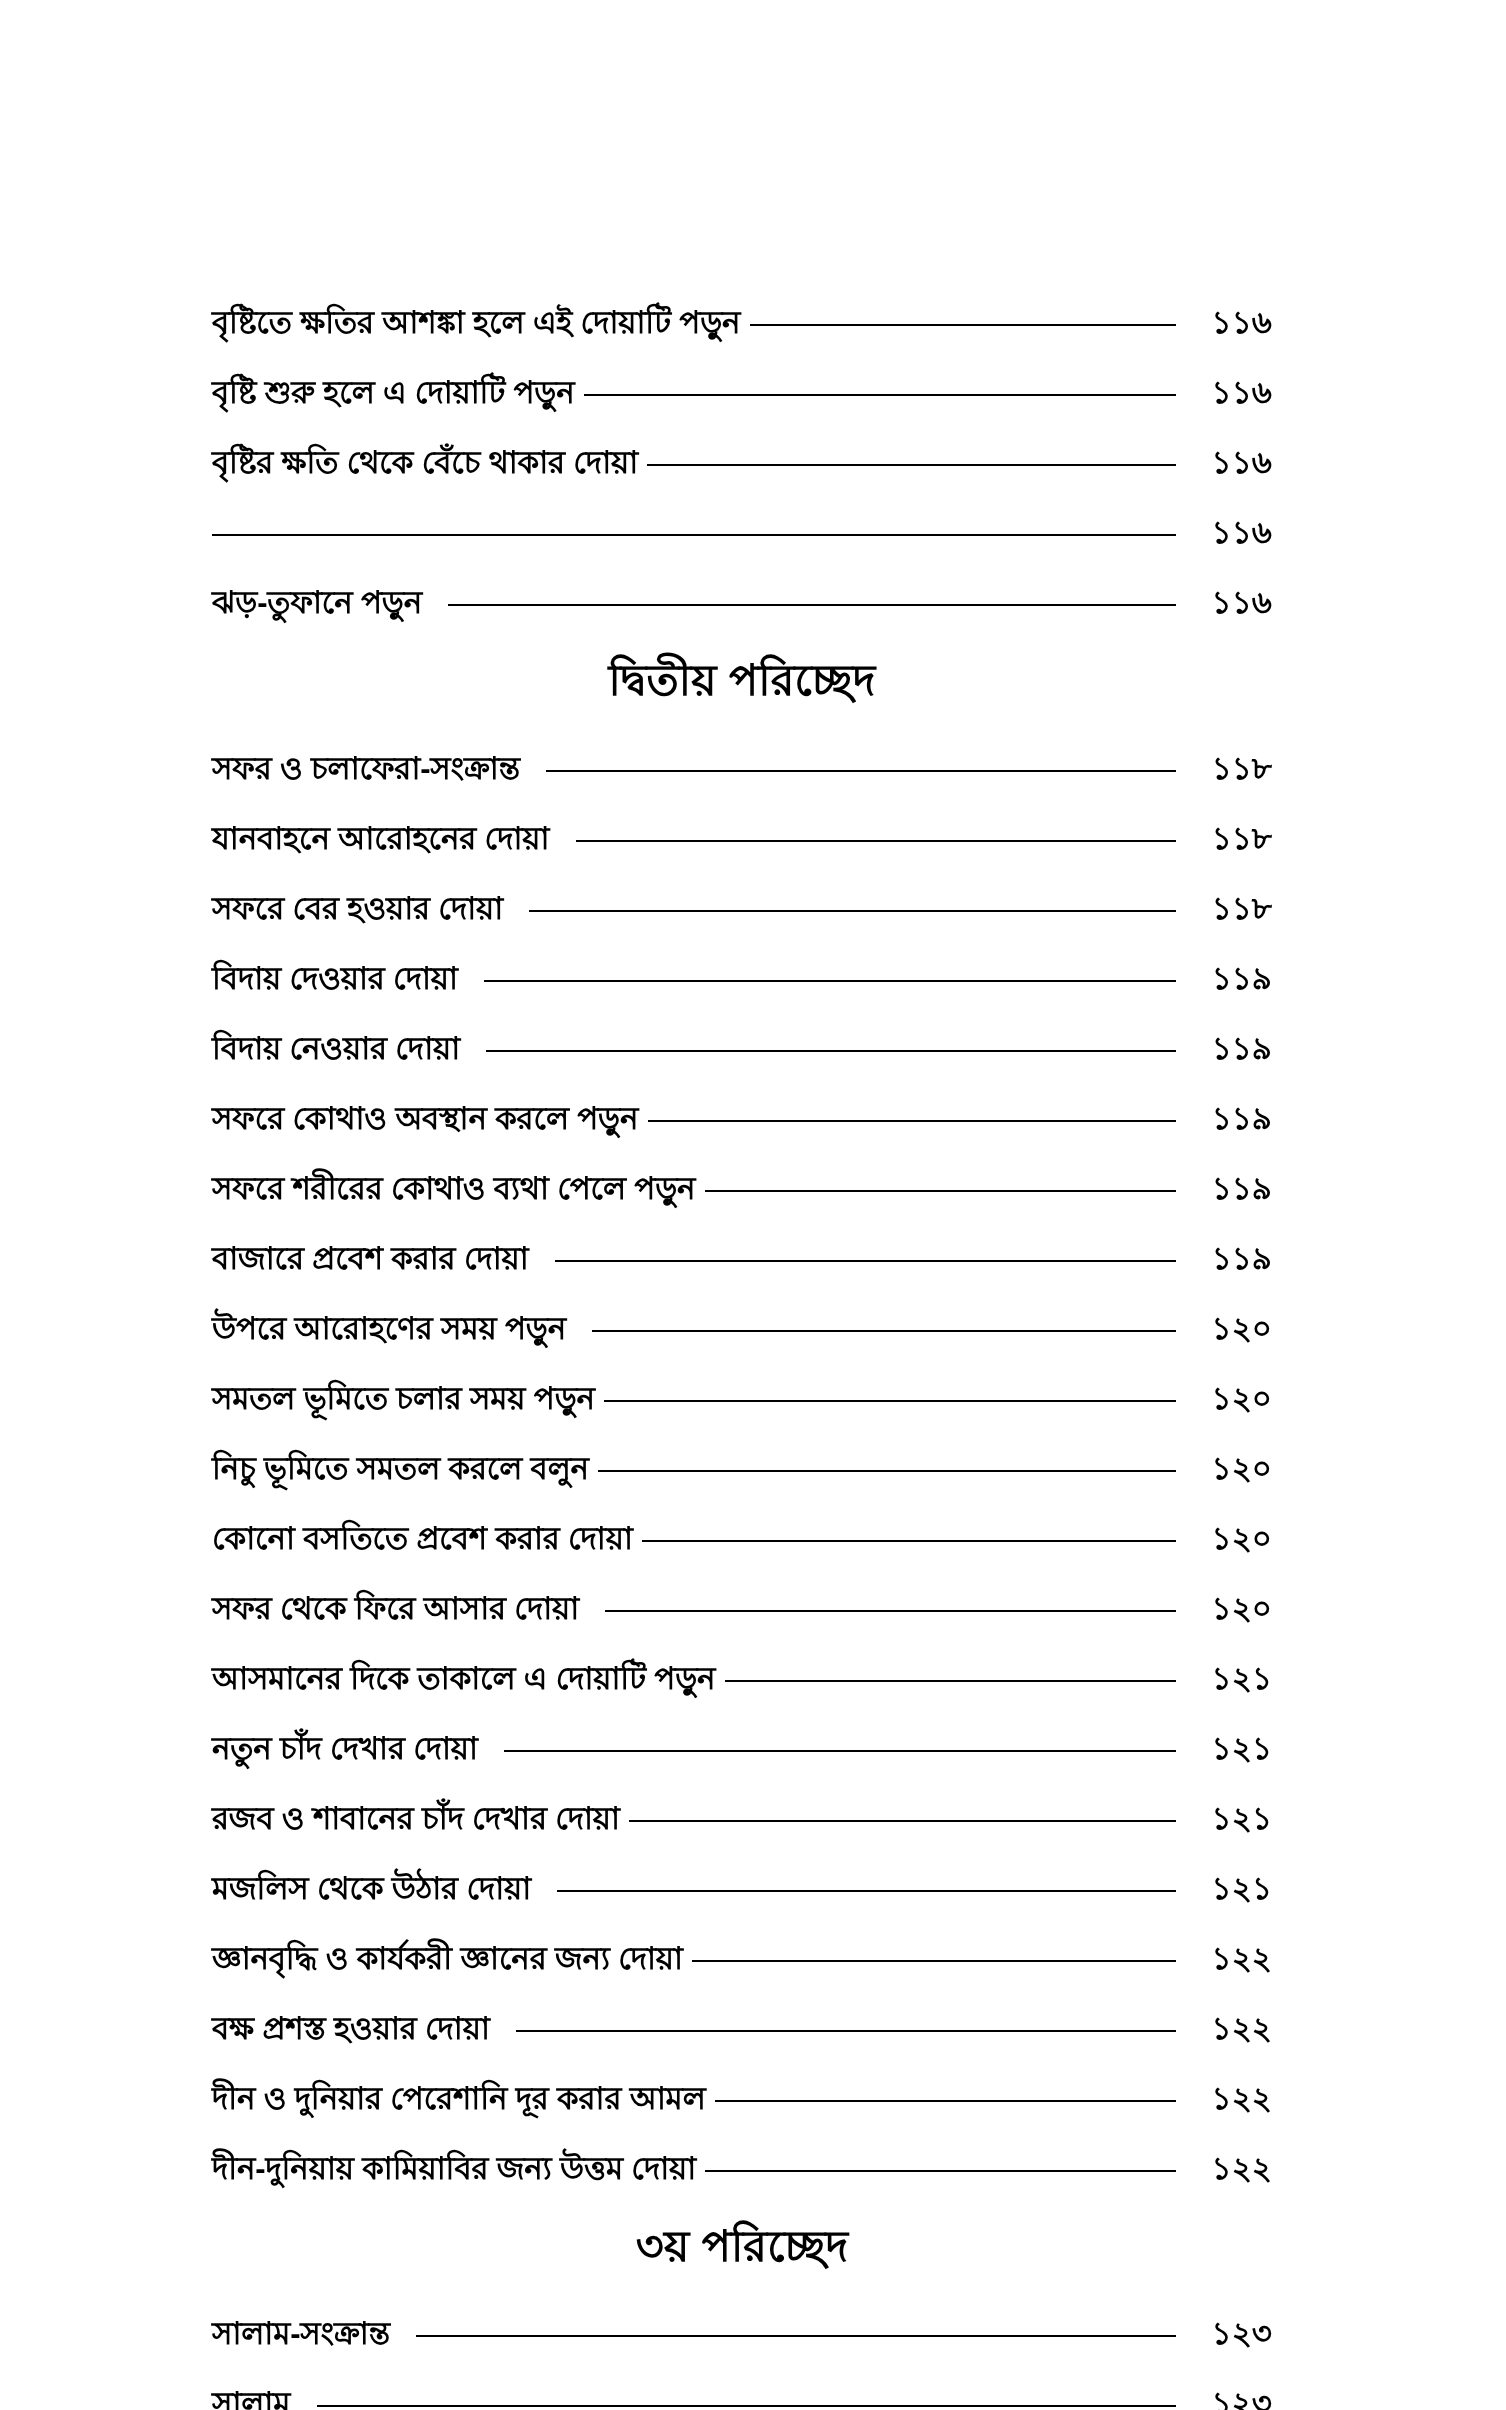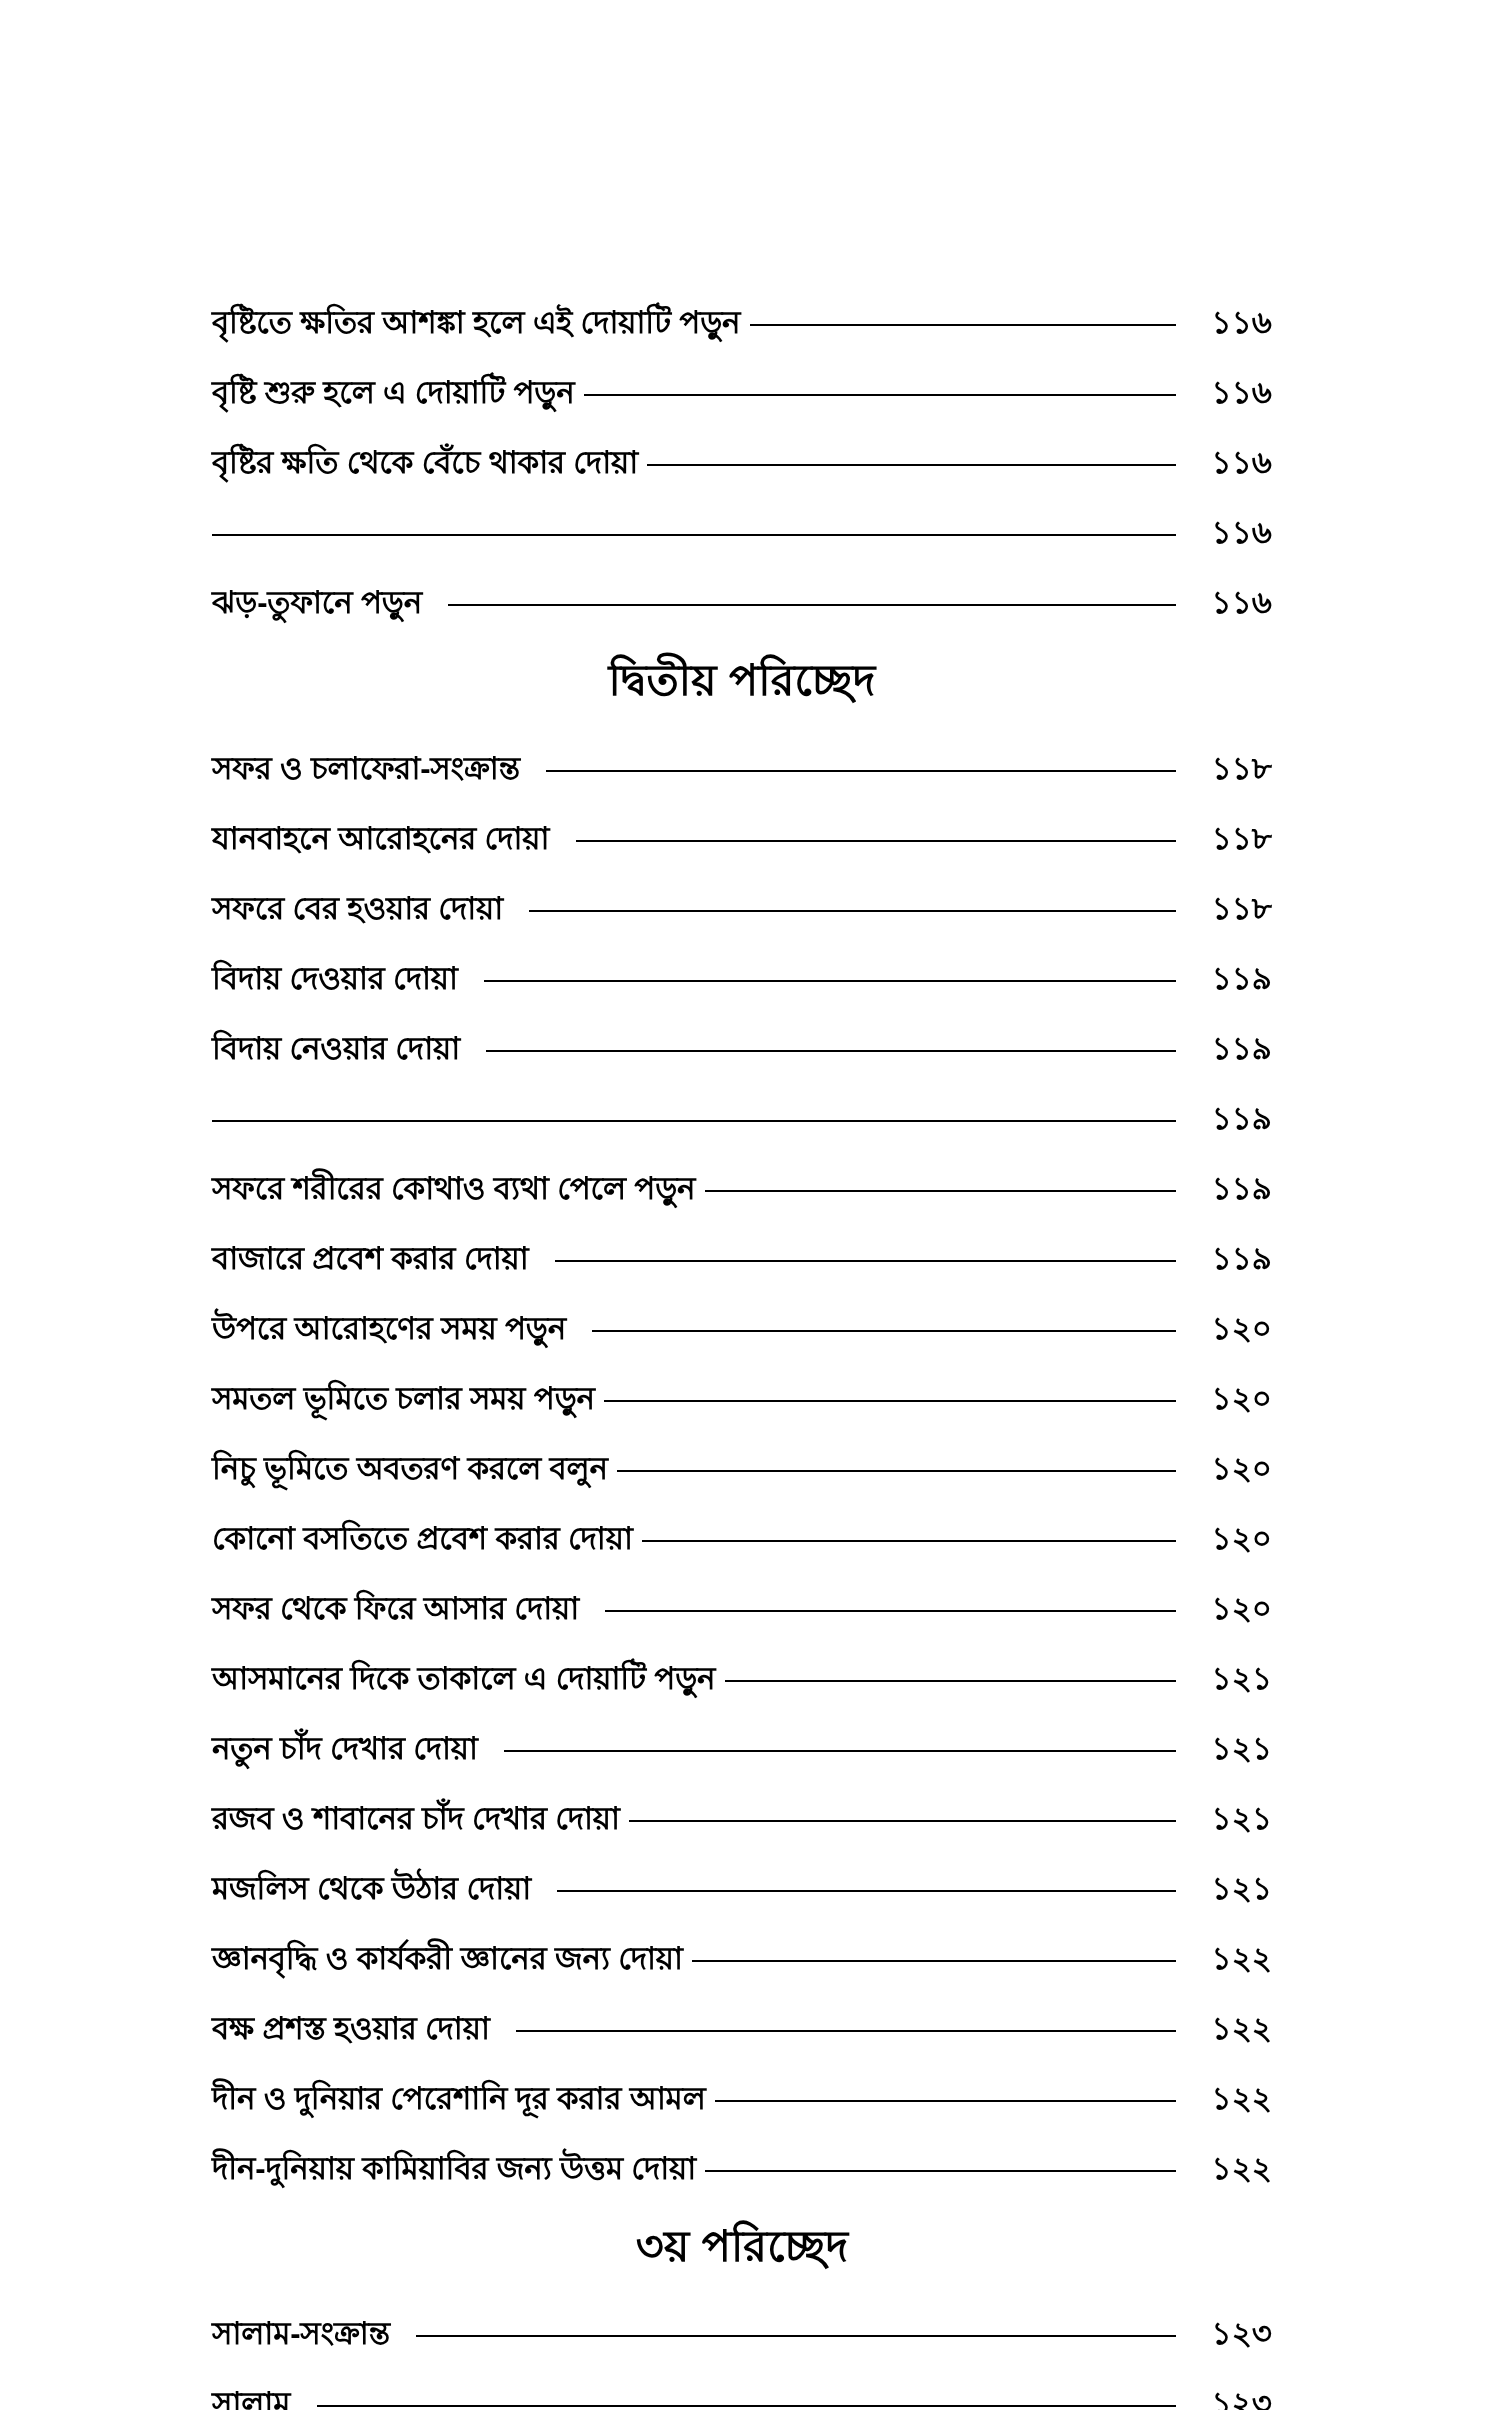--- a/index.html
+++ b/index.html
@@ -122,20 +122,21 @@
         <span class="toc-title">বিদায় দেওয়ার দোয়া</span>
         <span class="toc-dots short"></span>
         <span class="toc-page">১১৯</span>
       </div>
       <div class="toc-entry">
         <span class="toc-title">বিদায় নেওয়ার দোয়া</span>
         <span class="toc-dots short"></span>
         <span class="toc-page">১১৯</span>
       </div>
       <div class="toc-entry">
+        <span class="toc-title">সফরে কোথাও অবস্থান করলে পড়ুন</span>
         <span class="toc-dots"></span>
         <span class="toc-page">১১৯</span>
       </div>
       <div class="toc-entry">
         <span class="toc-title">সফরে শরীরের কোথাও ব্যথা পেলে পড়ুন</span>
         <span class="toc-dots"></span>
         <span class="toc-page">১১৯</span>
       </div>
       <div class="toc-entry">
         <span class="toc-title">বাজারে প্রবেশ করার দোয়া</span>
@@ -146,21 +147,21 @@
         <span class="toc-title">উপরে আরোহণের সময় পড়ুন</span>
         <span class="toc-dots short"></span>
         <span class="toc-page">১২০</span>
       </div>
       <div class="toc-entry">
         <span class="toc-title">সমতল ভূমিতে চলার সময় পড়ুন</span>
         <span class="toc-dots"></span>
         <span class="toc-page">১২০</span>
       </div>
       <div class="toc-entry">
-        <span class="toc-title">নিচু ভূমিতে অবতরণ করলে বলুন</span>
+        <span class="toc-title">নিচু ভূমিতে সমতল করলে বলুন</span>
         <span class="toc-dots"></span>
         <span class="toc-page">১২০</span>
       </div>
       <div class="toc-entry">
         <span class="toc-title">কোনো বসতিতে প্রবেশ করার দোয়া</span>
         <span class="toc-dots"></span>
         <span class="toc-page">১২০</span>
       </div>
       <div class="toc-entry">
         <span class="toc-title">সফর থেকে ফিরে আসার দোয়া</span>

